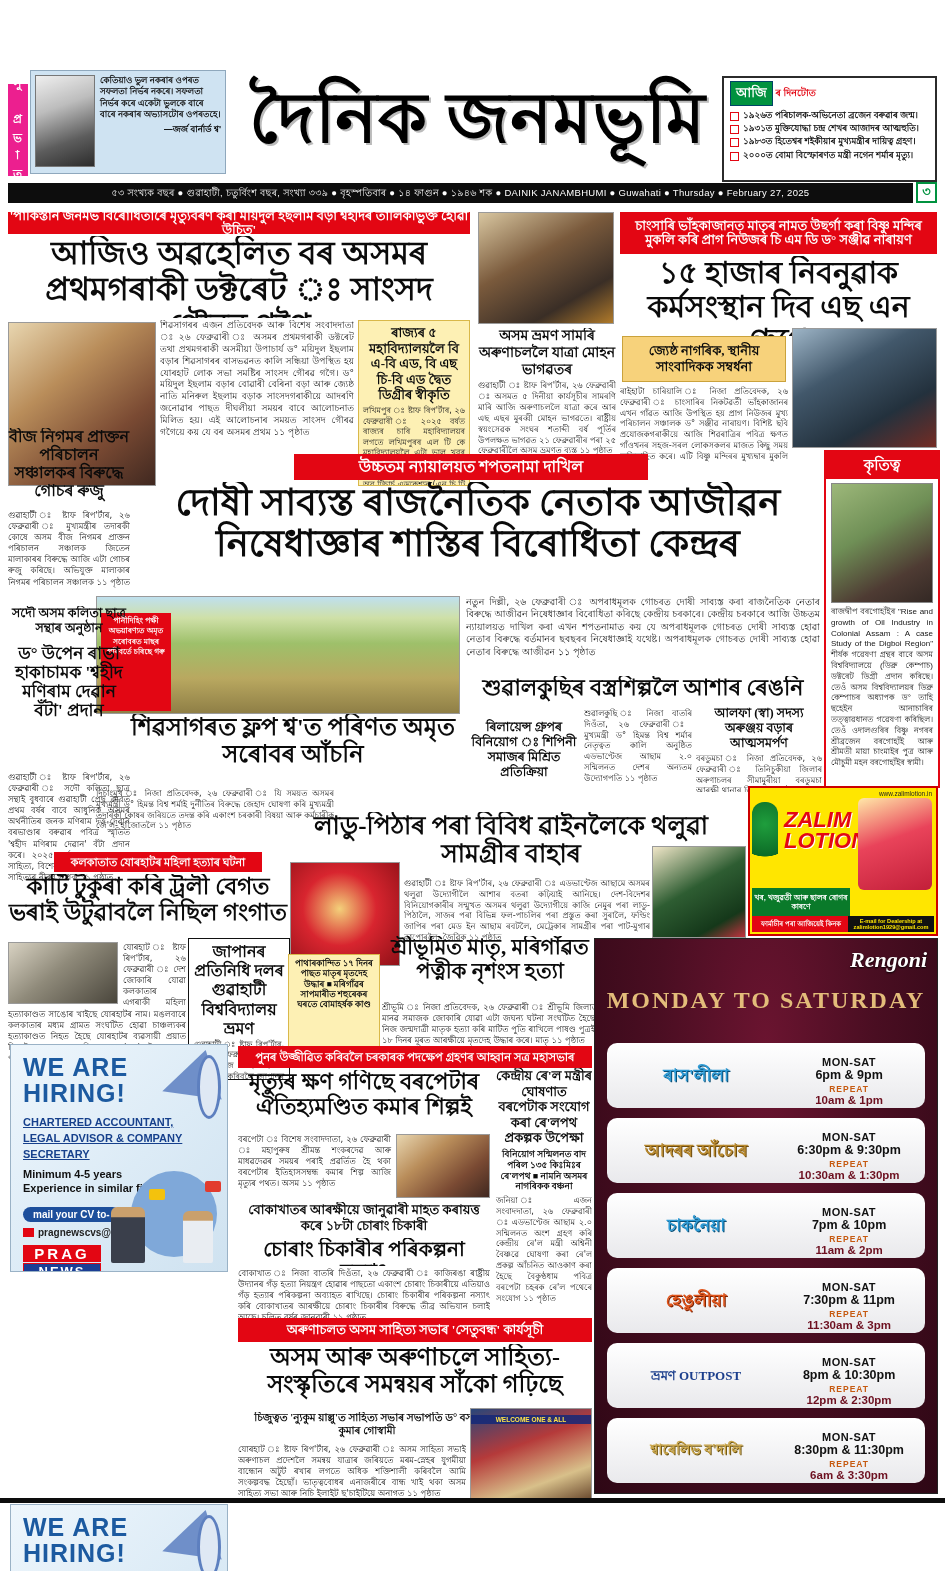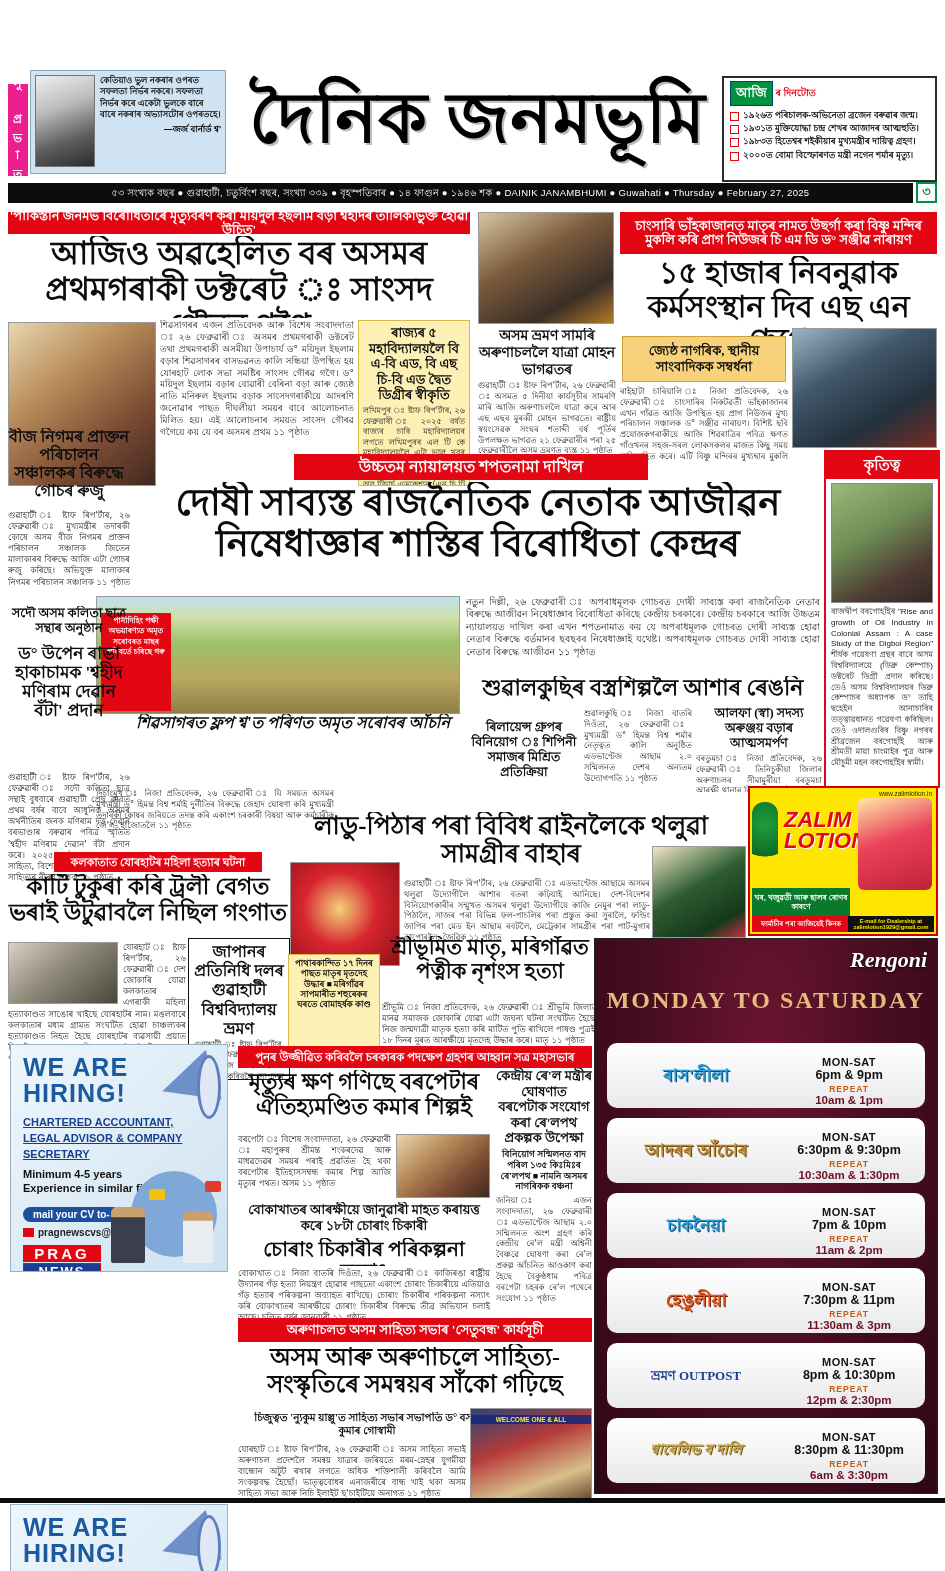--- a/index.html
+++ b/index.html
@@ -71,21 +71,21 @@
   .show-times{flex:1;text-align:center;}
   .st-days{font-weight:bold;font-size:11px;color:#111;letter-spacing:.5px;margin-top:11px;}
   .st-time{font-weight:900;font-size:12.5px;color:#111;}
   .st-rep{font-size:8.5px;color:#c65a10;letter-spacing:1px;font-weight:bold;margin-top:2px;}
   .st-reptime{font-weight:900;font-size:11.5px;color:#6d1020;}
   .sn1{color:#2e9bd6;text-shadow:1px 1px 0 #0a4f75;}
   .sn2{color:#b98a2f;text-shadow:1px 1px 0 #6e4c10;}
   .sn3{color:#2e9bd6;text-shadow:1px 1px 0 #0a4f75;}
   .sn4{color:#e0551b;text-shadow:1px 1px 0 #7c2405;}
   .sn5{color:#1b3e8c;}
-  .sn6{color:#caa64a;text-shadow:1px 1px 0 #6e5410;font-style:italic;}
+  .sn6{color:#caa64a;text-shadow:1px 1px 0 #6e5410;}
   #providers{background:#fff;border-top:2px solid #999;display:flex;align-items:center;height:54px;margin:10px -10px 0 -10px;padding:0 4px;}
   .prov{flex:1;text-align:center;}
   .prov-logo{font-size:8px;font-weight:900;line-height:1;}
   .prov-num{font-size:15px;font-weight:900;color:#111;margin-top:2px;}
   .pv1{color:#1b4fa0;} .pv2{color:#f26822;} .pv3{color:#e40000;} .pv4{color:#16489c;} .pv5{color:#d6001c;font-style:italic;} .pv6{color:#5b2d8e;}
   
   .ph-warm{background:linear-gradient(140deg,#e8d6b0 0%,#b98d5a 35%,#7a4a33 70%,#402820 100%);}
   .ph-stage{background:linear-gradient(160deg,#28467a 0%,#b53a3a 40%,#d8c08a 75%,#6b4a2f 100%);}
   .ph-field{background:linear-gradient(180deg,#bfe0ee 0%,#cfe0a8 18%,#9ec06a 40%,#b9a860 70%,#8f7f46 100%);}
   .ph-dark{background:linear-gradient(150deg,#9db4c6 0%,#42586b 35%,#23313d 70%,#742c24 100%);}
@@ -184,21 +184,21 @@
   <div class="abs hl" style="left:466px;top:676px;width:354px;height:30px;font-size:22px;">শুৱালকুছিৰ বস্ত্ৰশিল্পলৈ আশাৰ ৰেঙনি</div>
   <div class="abs" style="left:468px;top:708px;width:112px;height:84px;display:flex;align-items:center;">
     <div class="sub-head redtxt" style="font-size:12.5px;">ৰিলায়েন্স গ্ৰুপৰ বিনিয়োগ ঃ শিপিনী সমাজৰ মিশ্ৰিত প্ৰতিক্ৰিয়া</div>
   </div>
   <div class="abs bt" style="left:584px;top:708px;width:108px;height:84px;font-size:8.2px;">শুৱালকুছি ঃ নিজা বাতৰি দিওঁতা, ২৬ ফেব্ৰুৱাৰী ঃ মুখ্যমন্ত্ৰী ড° হিমন্ত বিশ্ব শৰ্মাৰ নেতৃত্বত কালি অনুষ্ঠিত এডভাণ্টেজ আছাম ২.০ সন্মিলনত দেশৰ অন্যতম উদ্যোগপতি  ১১ পৃষ্ঠাত</div>
   <div class="abs" style="left:696px;top:706px;width:126px;height:86px;">
     <div class="sub-head redtxt" style="font-size:12.5px;">আলফা (স্বা) সদস্য অৰুঞ্জয় বড়াৰ আত্মসমৰ্পণ</div>
     <div class="bt" style="font-size:8.2px;margin-top:2px;">বৰডুমচা ঃ নিজা প্ৰতিবেদক, ২৬ ফেব্ৰুৱাৰী ঃ তিনিচুকীয়া জিলাৰ অৰুণাচলৰ সীমামুৰীয়া বৰডুমচা আৰক্ষী থানাৰ ভিতৰ  ১১ পৃষ্ঠাত</div>
   </div>
 
-  <div class="abs hl" style="left:126px;top:714px;width:334px;height:72px;font-size:16px;font-style:italic;">শিৱসাগৰত ফ্লপ শ্ব'ত পৰিণত অমৃত সৰোবৰ আঁচনি</div>
+  <div class="abs hl" style="left:126px;top:714px;width:334px;height:72px;font-size:24px;">শিৱসাগৰত ফ্লপ শ্ব'ত পৰিণত অমৃত সৰোবৰ আঁচনি</div>
   <div class="abs bt" style="left:96px;top:788px;width:238px;height:62px;font-size:8.2px;">দিচাংমুখ ঃ নিজা প্ৰতিবেদক, ২৬ ফেব্ৰুৱাৰী ঃ যি সময়ত অসমৰ মুখ্যমন্ত্ৰী ড° হিমন্ত বিশ্ব শৰ্মাই দুৰ্নীতিৰ বিৰুদ্ধে জেহাদ ঘোষণা কৰি মুখ্যমন্ত্ৰী তদাৰকী কোষৰ জৰিয়তে তদন্ত কৰি একাংশ চৰকাৰী বিষয়া আৰু কৰ্মচাৰীক জে'ল- হাজোতলৈ  ১১ পৃষ্ঠাত</div>
 
   <div class="abs hl" style="left:8px;top:428px;width:122px;height:80px;font-size:16px;">বীজ নিগমৰ প্ৰাক্তন পৰিচালন সঞ্চালকৰ বিৰুদ্ধে গোচৰ ৰুজু</div>
   <div class="abs bt" style="left:8px;top:510px;width:122px;height:94px;font-size:8.4px;">গুৱাহাটী ঃ ষ্টাফ ৰিপ'ৰ্টাৰ, ২৬ ফেব্ৰুৱাৰী ঃ মুখ্যমন্ত্ৰীৰ তদাৰকী কোষে অসম বীজ নিগমৰ প্ৰাক্তন পৰিচালন সঞ্চালক জিতেন মালাকাৰৰ বিৰুদ্ধে আজি এটা গোচৰ ৰুজু কৰিছে। অভিযুক্ত মালাকাৰ নিগমৰ পৰিচালন সঞ্চালক  ১১ পৃষ্ঠাত</div>
   <div class="abs sub-head" style="left:8px;top:606px;width:122px;height:36px;font-size:12.5px;">সদৌ অসম কলিতা ছাত্ৰ সন্থাৰ অনুষ্ঠান</div>
   <div class="abs hl" style="left:8px;top:644px;width:122px;height:126px;font-size:17px;">ড° উপেন ৰাভা হাকাচামক 'শ্বহীদ মণিৰাম দেৱান বঁটা' প্ৰদান</div>
   <div class="abs bt" style="left:8px;top:772px;width:122px;height:172px;font-size:8.4px;">গুৱাহাটী ঃ ষ্টাফ ৰিপ'ৰ্টাৰ, ২৬ ফেব্ৰুৱাৰী ঃ সদৌ কলিতা ছাত্ৰ সন্থাই বুধবাৰে গুৱাহাটী প্ৰেছ ক্লাবত প্ৰথম বৰ্ষৰ বাবে আধুনিক অসমৰ অৰ্থনীতিৰ জনক মণিৰাম দত্ত দেৱান বৰভাণ্ডাৰ বৰুৱাৰ পবিত্ৰ স্মৃতিত 'শ্বহীদ মণিৰাম দেৱান' বঁটা প্ৰদান কৰে। ২০২৫ বৰ্ষত অসমৰ ভাষা-সাহিত্য, বিশেষকৈ জনগোষ্ঠীয় ভাষা- সাহিত্যৰ নীৰৱ সাধক  ১১ পৃষ্ঠাত</div>
 
   <div class="abs hl" style="left:312px;top:812px;width:398px;height:64px;font-size:25px;">লাডু-পিঠাৰ পৰা বিবিধ ৱাইনলৈকে থলুৱা সামগ্ৰীৰ বাহাৰ</div>
   <div class="abs photo ph-red" style="left:290px;top:862px;width:110px;height:104px;"></div>

